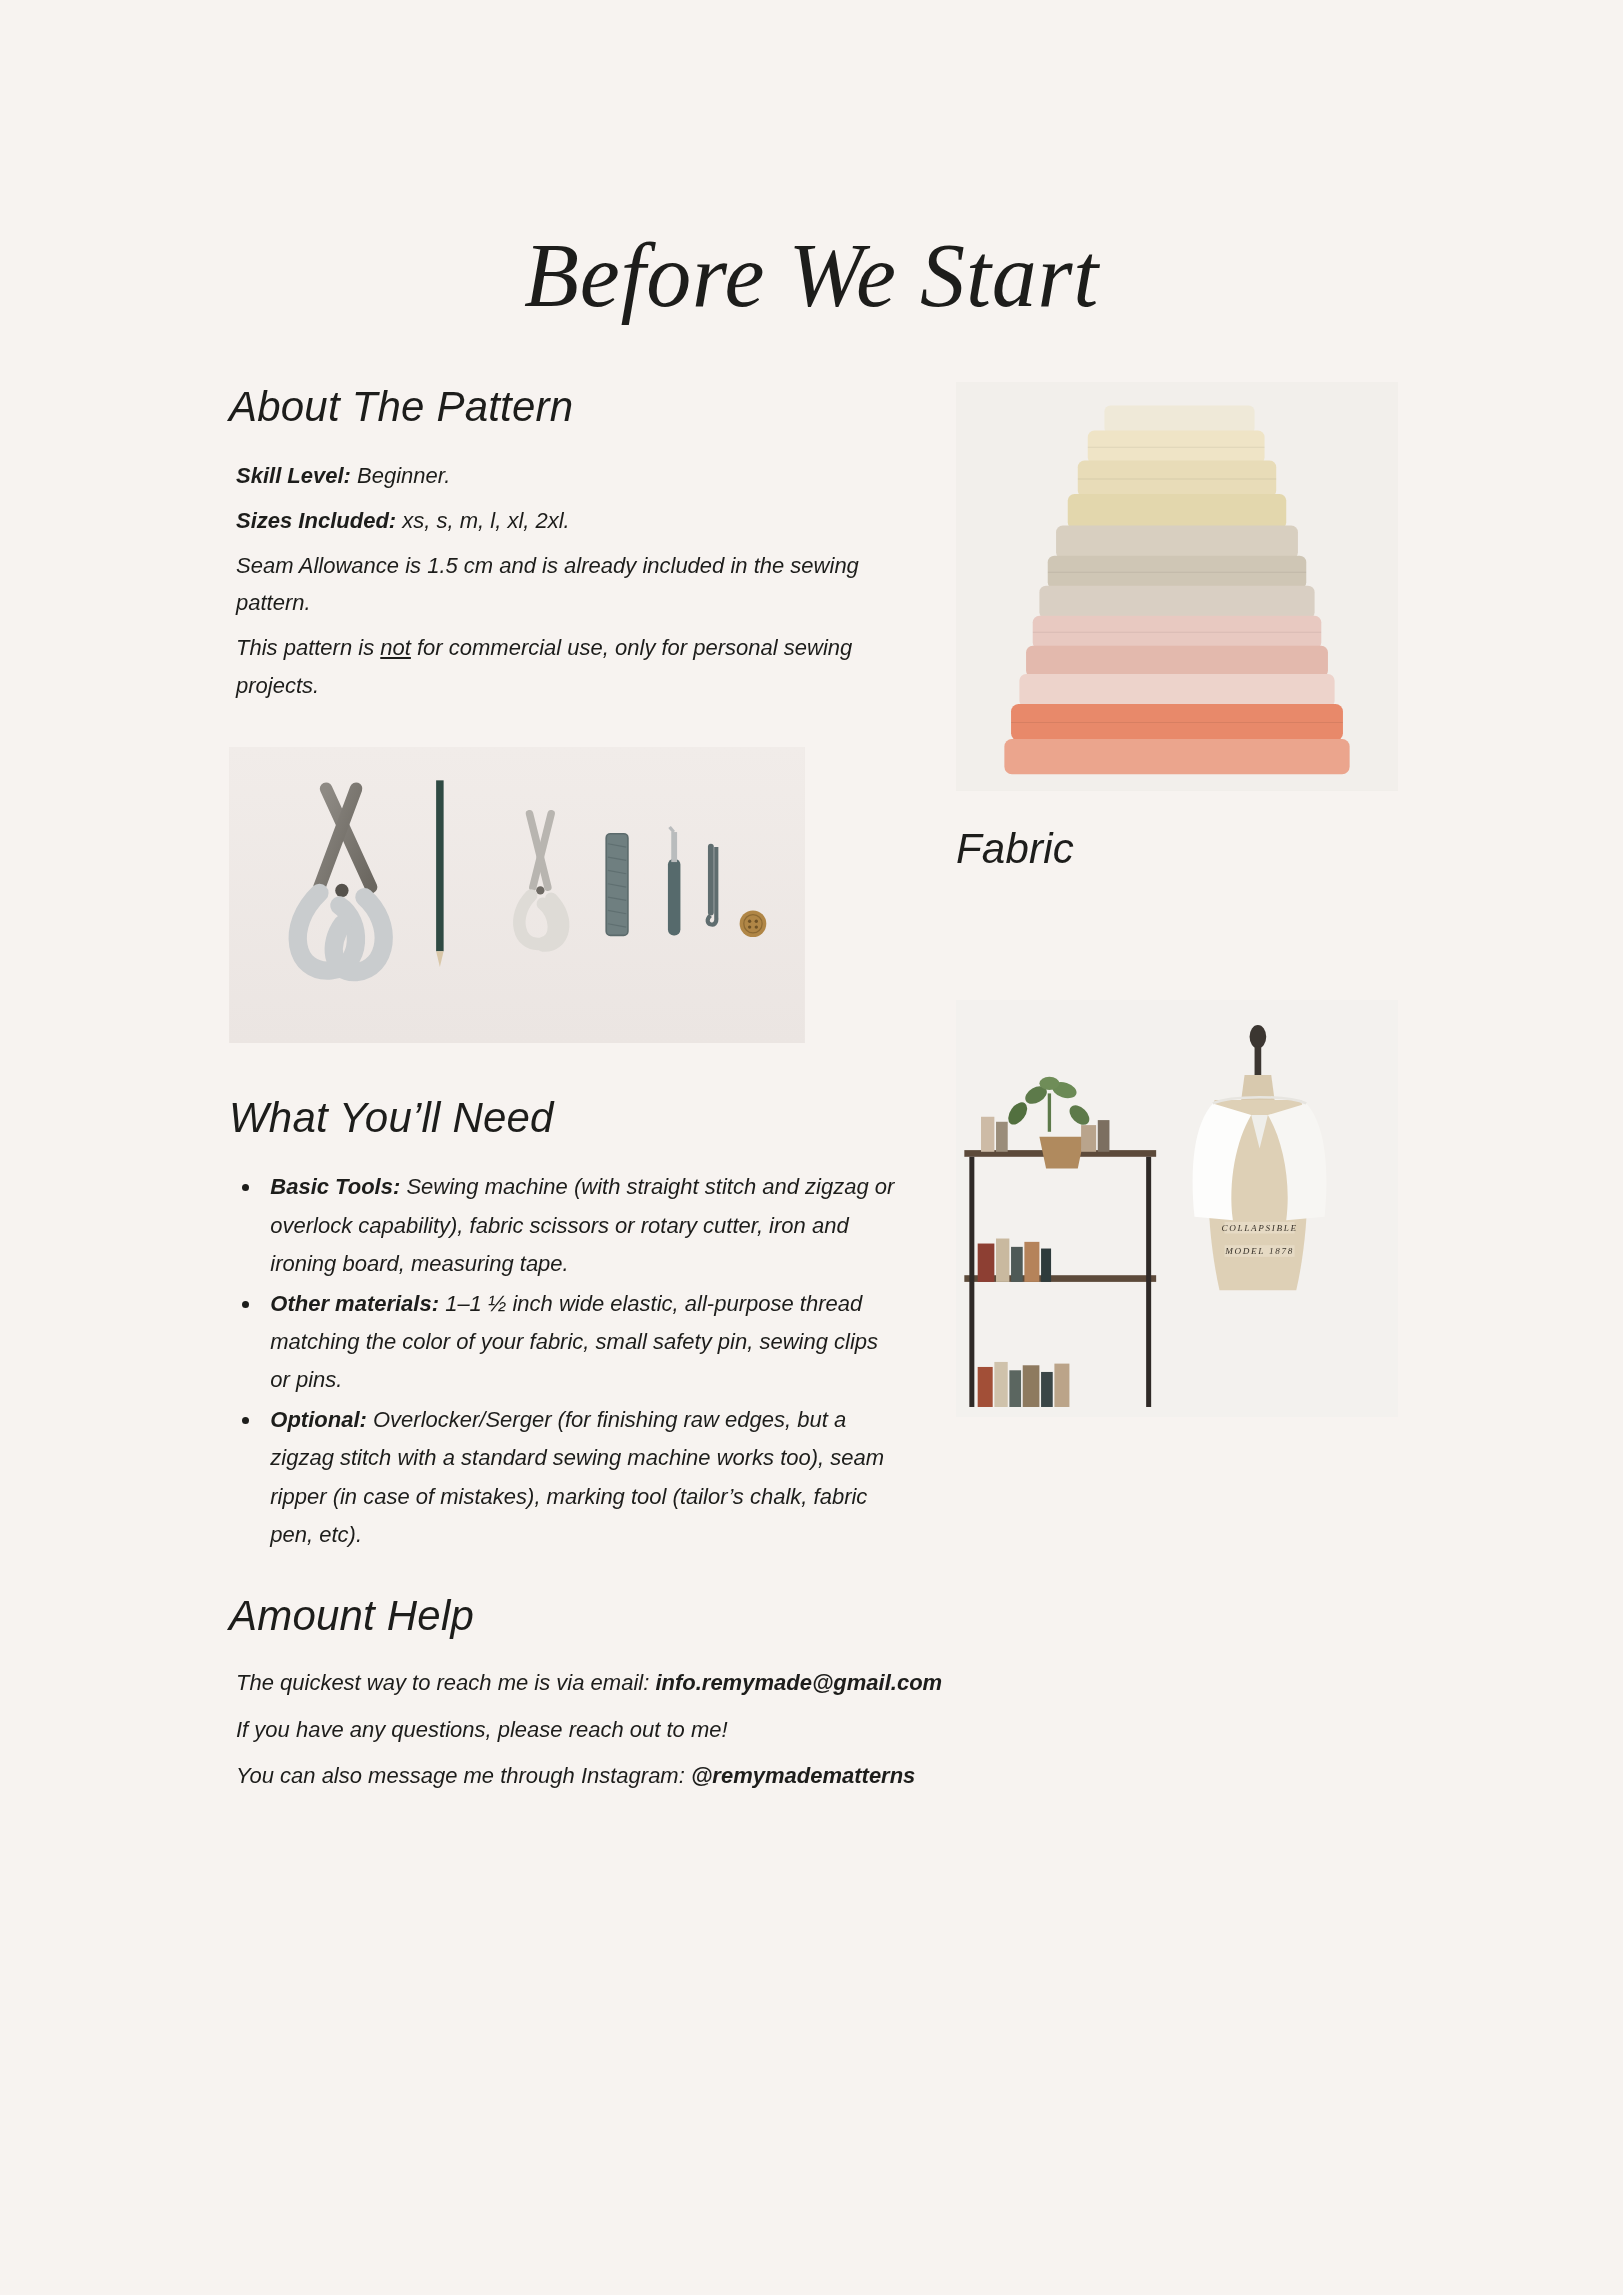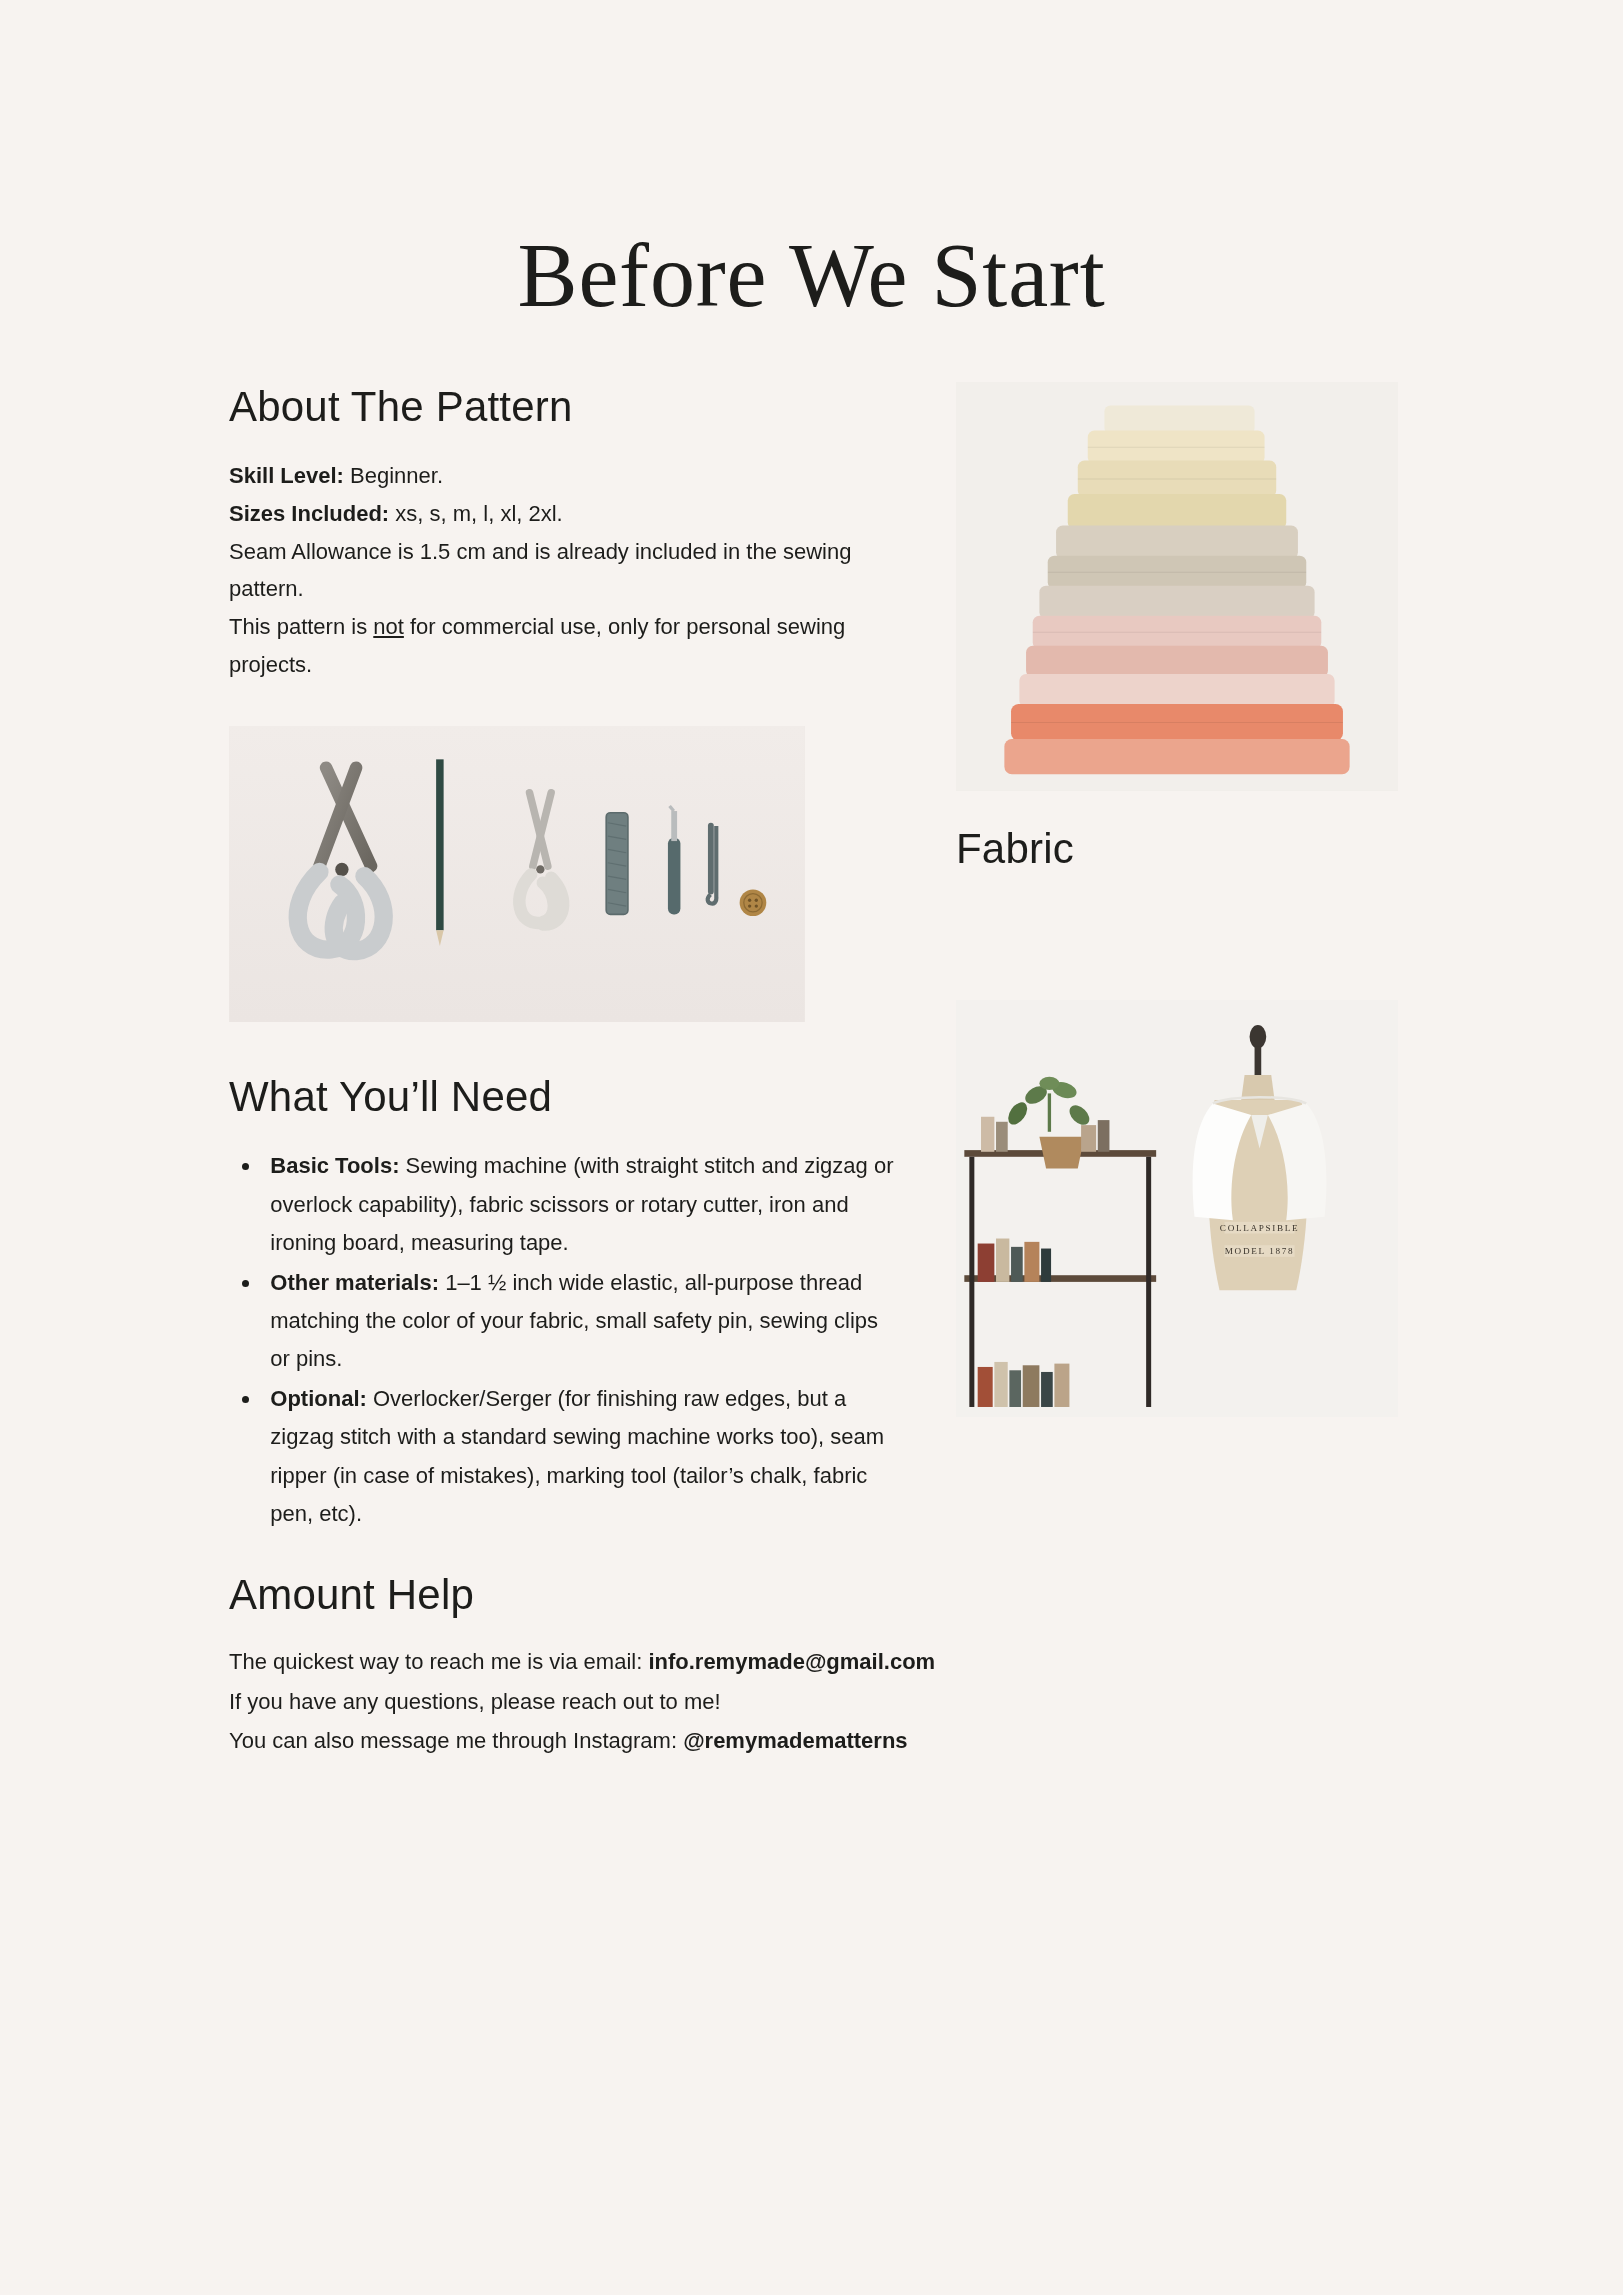--- a/index.html
+++ b/index.html
@@ -13,20 +13,21 @@
     font-family: "Liberation Sans", sans-serif;
     color: #1d1d1b;
     -webkit-font-smoothing: antialiased;
   }
   .page {
     position: relative;
     width: 1623px;
     height: 1875px;
     box-sizing: border-box;
     padding: 0 229px;
+    font-style: italic;
   }
   .doc-title {
     text-align: center;
     font-family: "Liberation Serif", serif;
     font-size: 90px;
     font-weight: 400;
     letter-spacing: 0.8px;
     margin: 0;
     padding-top: 229px;
     line-height: 1.05;
@@ -53,21 +54,21 @@
     margin: 0 0 25px 0;
     letter-spacing: 0.2px;
     line-height: 1.2;
   }
   .body-text {
     font-size: 22px;
     line-height: 1.72;
     margin: 0;
   }
   .body-text p {
-    margin: 0;
+    margin: 7px;
   }
   b, .bold {
     font-weight: 700;
   }
   u {
     text-decoration: underline;
   }
   ul.needs-list {
     margin: 6.7px 0 0 0;
     padding-left: 33px;

